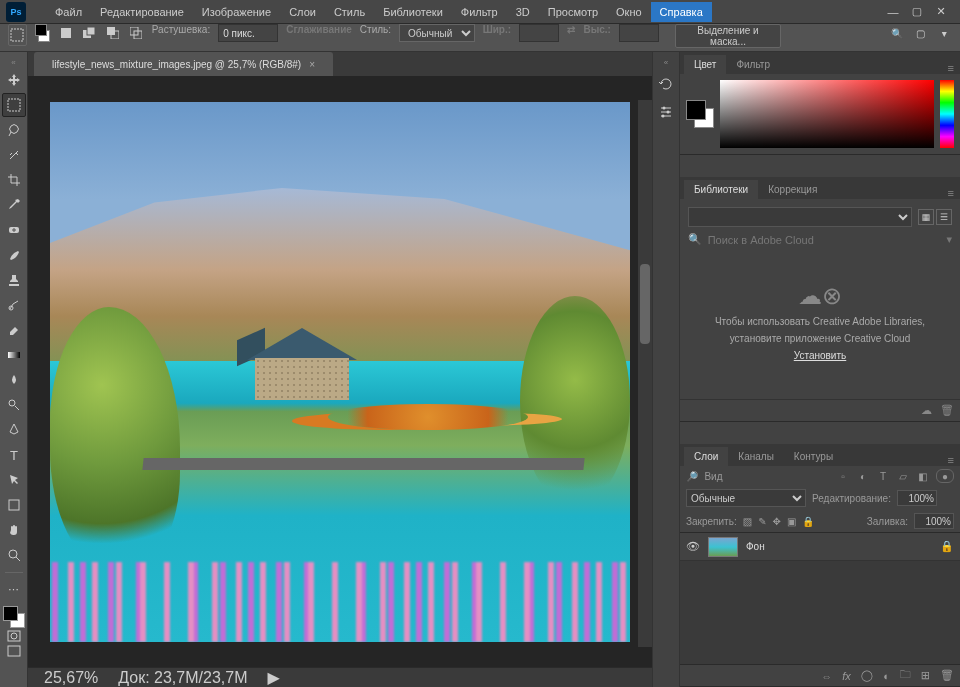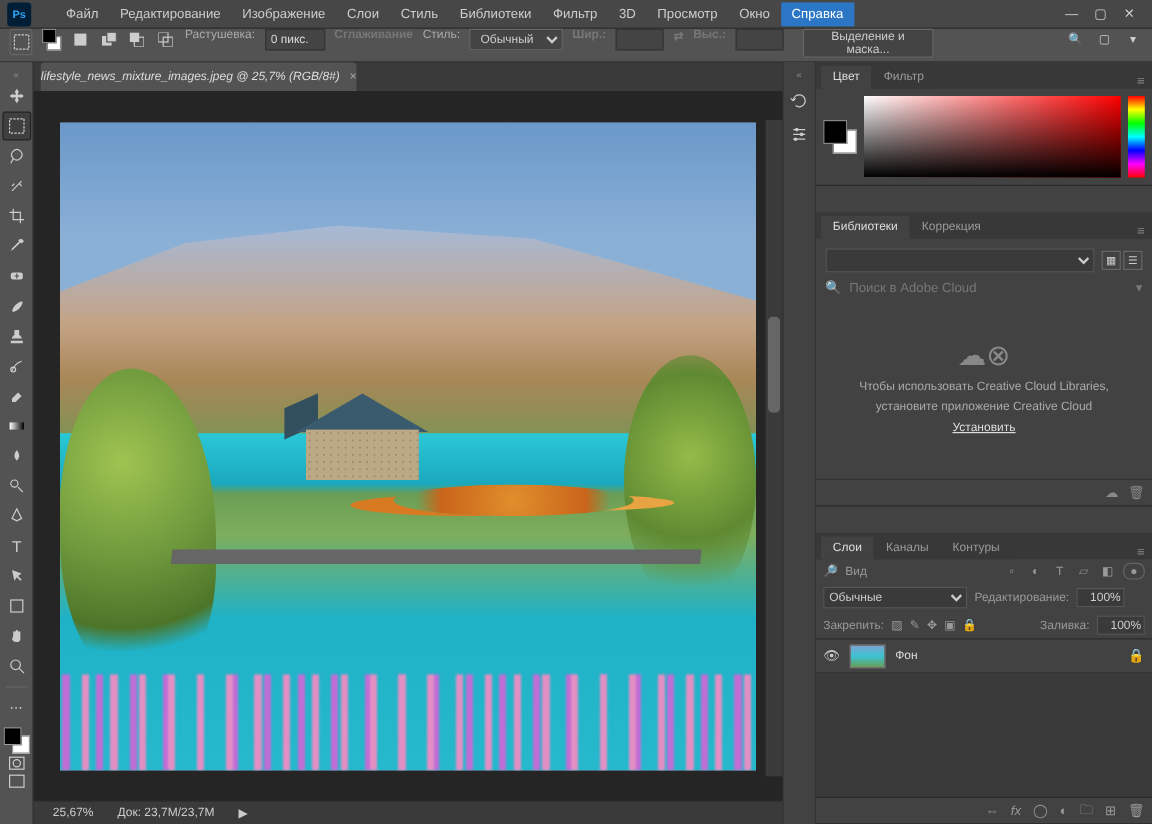--- a/index.html
+++ b/index.html
@@ -14,42 +14,42 @@
 .win-btns { display:flex; gap:10px; padding-right:6px; }
 .win-btns span { width:14px; height:14px; display:flex; align-items:center; justify-content:center; cursor:pointer; }
 
 
 .optbar { height:28px; background:#535353; display:flex; align-items:flex-start; padding:0 8px; gap:8px; border-bottom:1px solid #333; font-size:10px; }
 .optbar .toolico { width:22px; height:22px; border:1px solid #666; border-radius:2px; display:flex; align-items:center; justify-content:center; }
 .swatch-mini { width:18px; height:18px; position:relative; }
 .swatch-mini .fg { position:absolute; width:12px; height:12px; background:#000; border:1px solid #888; top:0; left:0; }
 .swatch-mini .bg { position:absolute; width:12px; height:12px; background:#fff; border:1px solid #888; bottom:0; right:0; }
 .optbar .ibtn { width:18px; height:18px; display:flex; align-items:center; justify-content:center; border:1px solid transparent; }
-.optbar input.num { width:50px; height:18px; background:#444; border:1px solid #333; color:#ddd; padding:0 4px; font-size:10px; }
+.optbar input.num { width:60px; height:18px; background:#444; border:1px solid #333; color:#ddd; padding:0 4px; font-size:10px; }
 .optbar select { height:18px; background:#444; border:1px solid #666; color:#ccc; font-size:10px; padding:0 4px; width:88px; }
 .optbar .lbl { color:#aaa; }
 .optbar .lbl.dis { color:#777;font-weight:bold; }
 .optbar button.maskbtn { background:#444; border:1px solid #666; color:#ccc; padding:0 10px; font-size:10px; border-radius:2px; }
 
 
 .main { display:flex; height:635px; }
 
 
 .tools { width:28px; background:#535353; border-right:1px solid #333; display:flex; flex-direction:column; align-items:center; padding-top:6px; gap:1px; }
 .tools .tool { width:24px; height:24px; display:flex; align-items:center; justify-content:center; cursor:pointer; border-radius:2px; }
 .tools .tool.sel { background:#3f3f3f; border:1px solid #222; }
 .tools .swatch { width:22px; height:22px; position:relative; margin-top:4px; }
 .tools .swatch .fg { position:absolute; width:15px; height:15px; background:#000; border:1px solid #999; top:0; left:0; z-index:2; }
 .tools .swatch .bg { position:absolute; width:15px; height:15px; background:#fff; border:1px solid #999; bottom:0; right:0; }
 .tools .minitool { width:18px; height:14px; font-size:9px; display:flex; align-items:center; justify-content:center; }
 
 
 .canvaswrap { flex:1; display:flex; flex-direction:column; background:#252525; }
 .tabs { height:24px; background:#3a3a3a; display:flex; align-items:center; padding-left:6px; }
-.doctab { background:#535353; height:24px; display:flex; align-items:center; padding:0 0; gap:8px; font-size:10px; color:#ddd; border-top-left-radius:3px; border-top-right-radius:3px;font-style:italic; }
+.doctab { background:#535353; height:24px; display:flex; align-items:center; padding:0 18px; gap:8px; font-size:10px; color:#ddd; border-top-left-radius:3px; border-top-right-radius:3px; }
 .doctab .x { cursor:pointer; color:#aaa; }
 .canvas { flex:1; background:#252525; display:flex; align-items:center; justify-content:center; padding:10px; position:relative; }
 .img { width:580px; height:540px; background:linear-gradient(180deg,#6a98c9 0%,#8bb0d6 18%); position:relative; overflow:hidden; }
 
 .img::before { content:""; position:absolute; top:16%; left:0; right:0; height:34%; background:linear-gradient(180deg,#a6b9d6 0,#c4a385 45%,#a88757 70%,#7c9454 100%); clip-path:polygon(0 30%,18% 8%,40% 0,68% 6%,100% 34%,100% 100%,0 100%); }
 
 .img .lake { position:absolute; top:48%; left:0; right:0; bottom:0; background:linear-gradient(180deg,#2bc8d6 0,#1aa8be 15%,#6a9d55 18%,#7eae5d 30%,#1fb2c7 55%,#26b9cd 100%); }
 
 .img .house { position:absolute; left:34%; top:42%; width:110px; height:75px; }
 .img .house .roof { position:absolute; top:0; left:0; width:0; height:0; border-left:55px solid transparent; border-right:55px solid transparent; border-bottom:32px solid #3a5a6e; }
@@ -60,21 +60,21 @@
 .img .trees-r { position:absolute; right:0; top:36%; width:110px; height:210px; background:radial-gradient(circle at 50% 40%,#94bb48 0,#5f8a32 50%,transparent 80%); border-radius:50%; }
 
 .img .bushes { position:absolute; top:56%; left:48%; width:200px; height:26px; background:radial-gradient(circle,#e08f2c 0,#c9641a 60%,transparent 80%); border-radius:50%; box-shadow:-40px 4px 0 -4px #d87a22,40px 2px 0 -6px #e8a443; }
 
 .img .flowers { position:absolute; bottom:0; left:0; right:0; height:80px; background:repeating-linear-gradient(90deg,transparent 0 18px,#e48fc3 18px 24px),repeating-linear-gradient(90deg,transparent 8px 30px,#c06dd6 30px 36px); filter:blur(1px); }
 .img .road { position:absolute; top:66%; left:16%; right:8%; height:12px; background:#666; transform:skewX(-6deg); }
 
 .scrollbar-v { position:absolute; right:0; top:24px; bottom:20px; width:14px; background:#3a3a3a; }
 .scrollbar-v .thumb { position:absolute; left:2px; right:2px; top:30%; height:80px; background:#666; border-radius:4px; }
 
-.status { height:20px; background:#3a3a3a; display:flex; align-items:center; padding:0 16px; gap:20px; font-size:10px; color:#ccc; border-top:1px solid #2a2a2a; }
+.status { height:20px; background:#3a3a3a; display:flex; align-items:center; padding:0 16px; gap:20px; font-size:16px; color:#ccc; border-top:1px solid #2a2a2a; }
 
 
 .strip { width:28px; background:#424242; display:flex; flex-direction:column; align-items:center; padding-top:6px; gap:6px; border-left:1px solid #333; border-right:1px solid #333; }
 .strip .sic { width:22px; height:22px; display:flex; align-items:center; justify-content:center; cursor:pointer; }
 
 
 .panels { width:280px; background:#424242; display:flex; flex-direction:column;gap:22px; }
 .panel { border-bottom:1px solid #2a2a2a; }
 .ptabs { height:22px; background:#383838; display:flex; align-items:flex-end; padding-left:4px; }
 .ptab { padding:4px 10px; font-size:10px; color:#999; cursor:pointer; background:#383838; }
@@ -410,21 +410,21 @@
             <span>☰</span>
           </div>
         </div>
         <div class="search">
           <span>🔍</span>
           <span>Поиск в Adobe Cloud</span>
           <span style="margin-left:auto">▾</span>
         </div>
         <div class="empty">
           <div class="cloud">☁⊗</div>
-          <div>Чтобы использовать Creative Cloud Libraries,</div>
+          <div>Чтобы использовать Creative Adobe Libraries,</div>
           <div>установите приложение Creative Cloud</div>
           <a>Установить</a>
         </div>
       </div>
       <div class="foot">
         <span>☁</span>
         <span>🗑</span>
       </div>
     </div>
 

